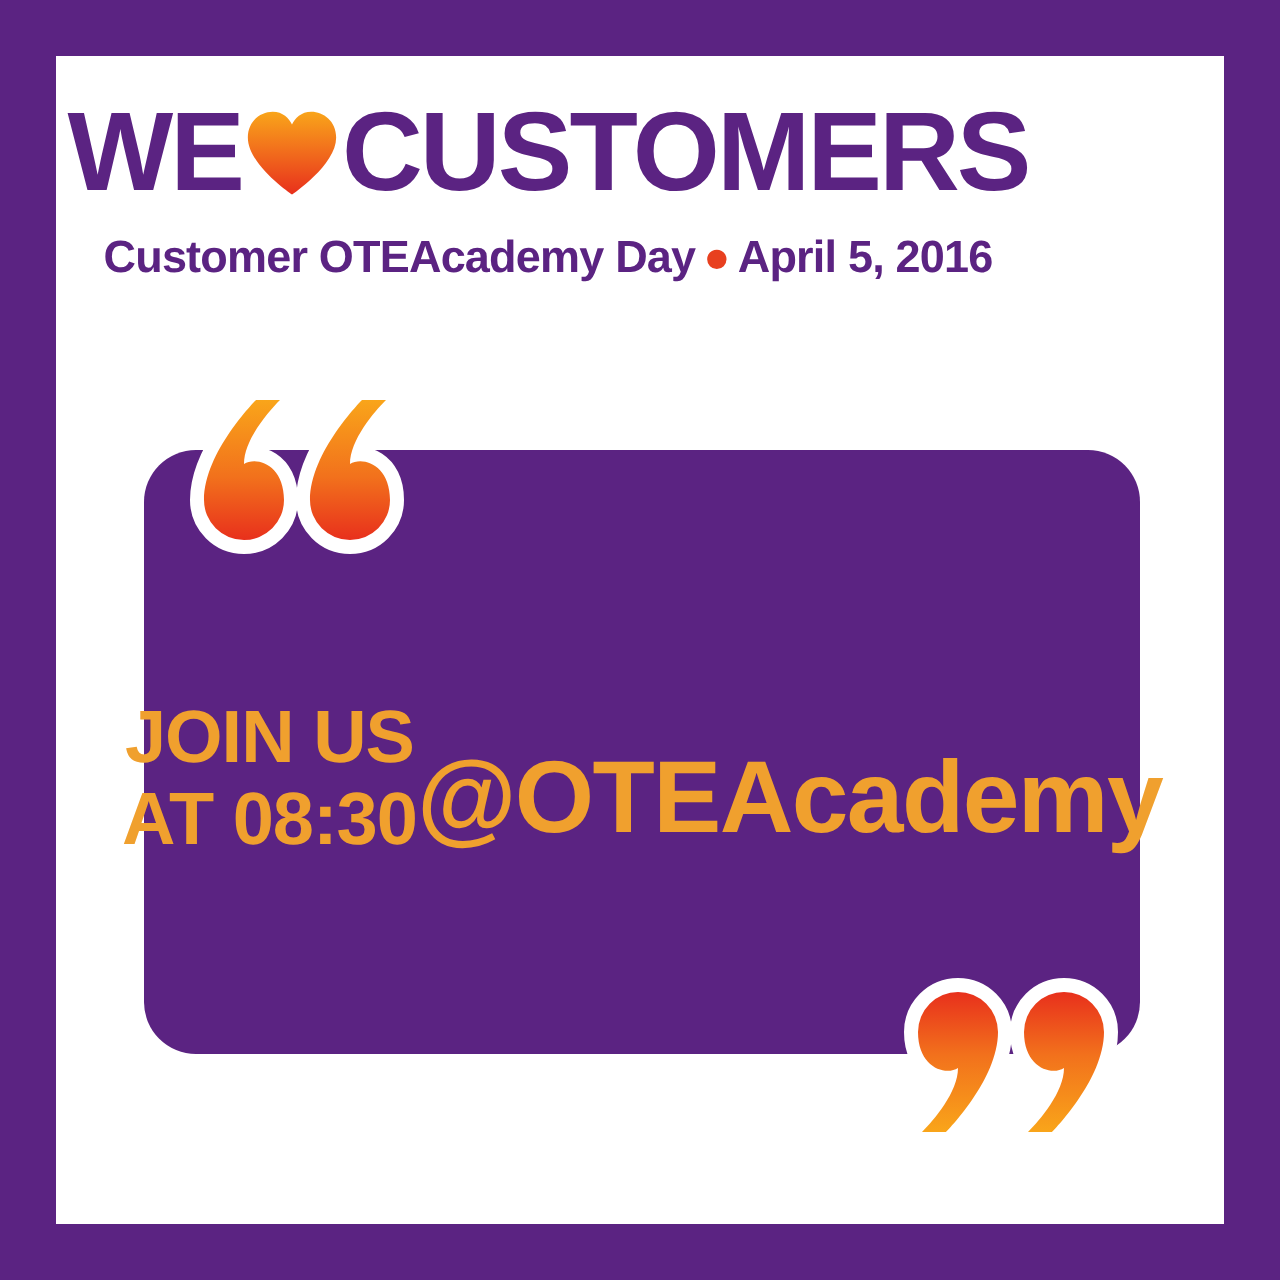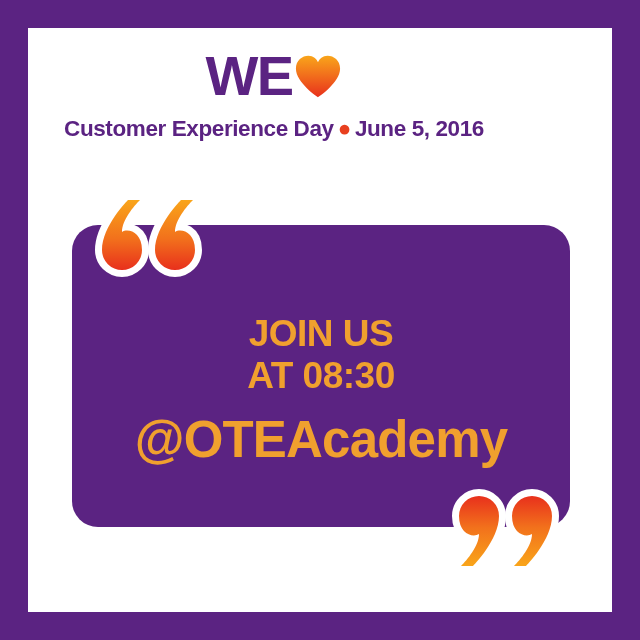--- a/index.html
+++ b/index.html
@@ -113,21 +113,20 @@
   .quote-mark svg { display: block; }
 
   
   .card-text {
     position: absolute;
     left: 72px;
     top: 225px;
     width: 498px;
     height: 302px;
     display: flex;
-    flex-direction: column;
     align-items: center;
     justify-content: center;
     box-sizing: border-box;
     padding-top: 48px;
     padding-bottom: 22px;
   }
   .main-lines {
     text-align: center;
     color: #F0A02E;
     font-size: 37px;
@@ -167,24 +166,25 @@
             <linearGradient id="heartGrad" x1="0" y1="0" x2="0" y2="1">
               <stop offset="0%" stop-color="#F9A51A"></stop>
               <stop offset="45%" stop-color="#F2711C"></stop>
               <stop offset="100%" stop-color="#E8301C"></stop>
             </linearGradient>
           </defs>
           <path d="M50 90 C 50 90, 2 58, 2 28 C 2 10, 16 0, 29 0 C 40 0, 47 7, 50 14 C 53 7, 60 0, 71 0 C 84 0, 98 10, 98 28 C 98 58, 50 90, 50 90 Z" fill="url(#heartGrad)"></path>
         </svg>
       </span>
 
+      <span class="headline-word">CUSTOMERS</span>
     </div>
 
     <div class="subtitle">
-      <span>Customer Experience Day</span><span class="sub-bullet">●</span><span>June 5, 2016</span>
+      <span>Customer OTEAcademy Day</span><span class="sub-bullet">●</span><span>April 5, 2016</span>
     </div>
 
   </div>
 
   <div class="card"></div>
 
   <div class="quote-mark quote-open">
     <svg viewBox="0 0 116 92" width="116" height="92" aria-hidden="true">
       <defs>
         <linearGradient id="qGradA" x1="0" y1="0" x2="0" y2="1">

